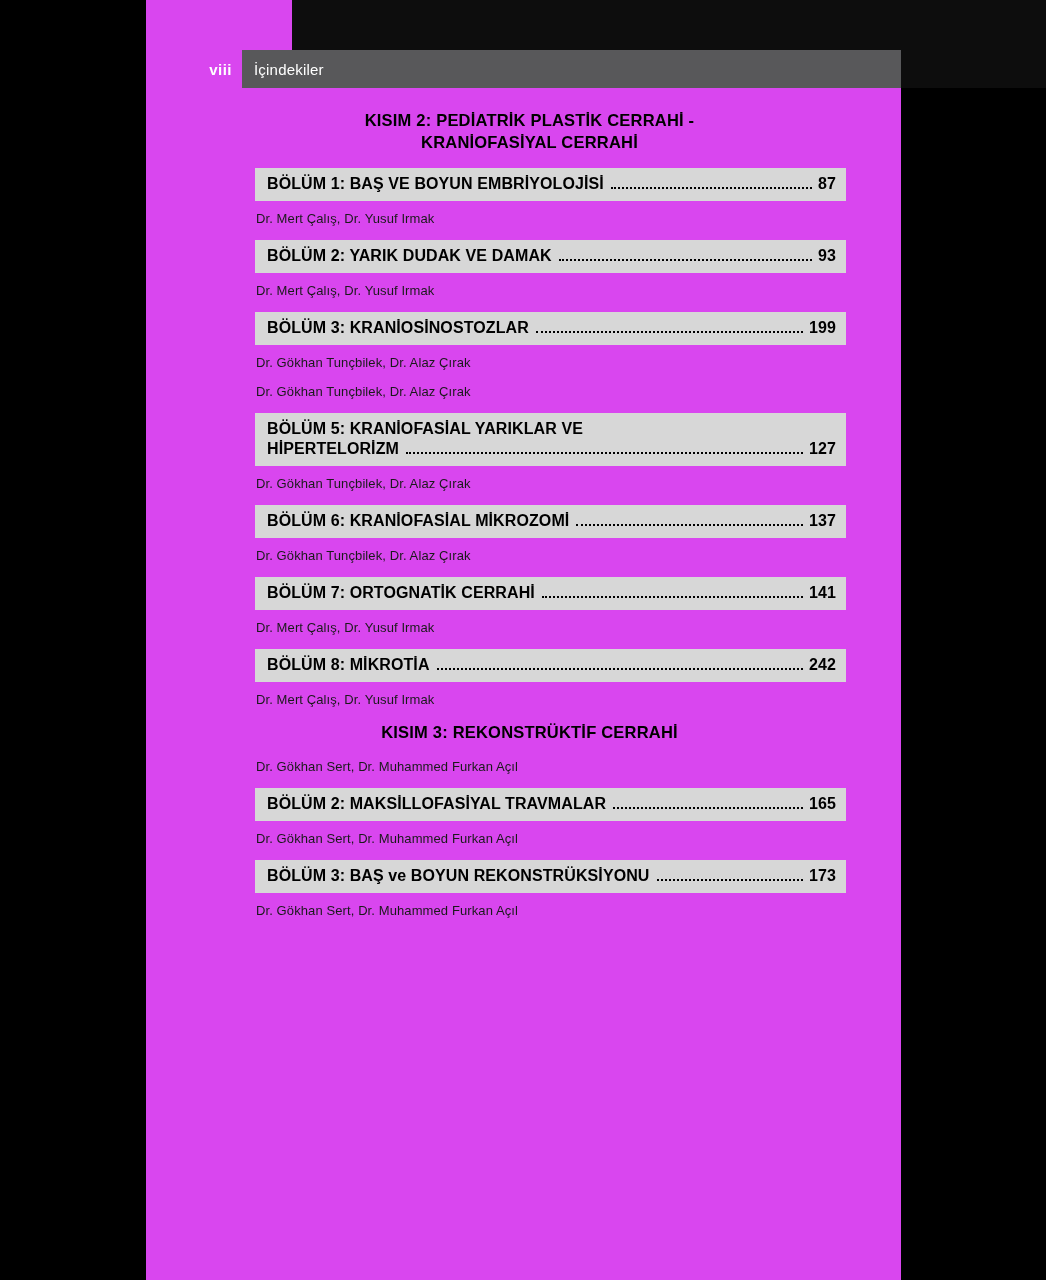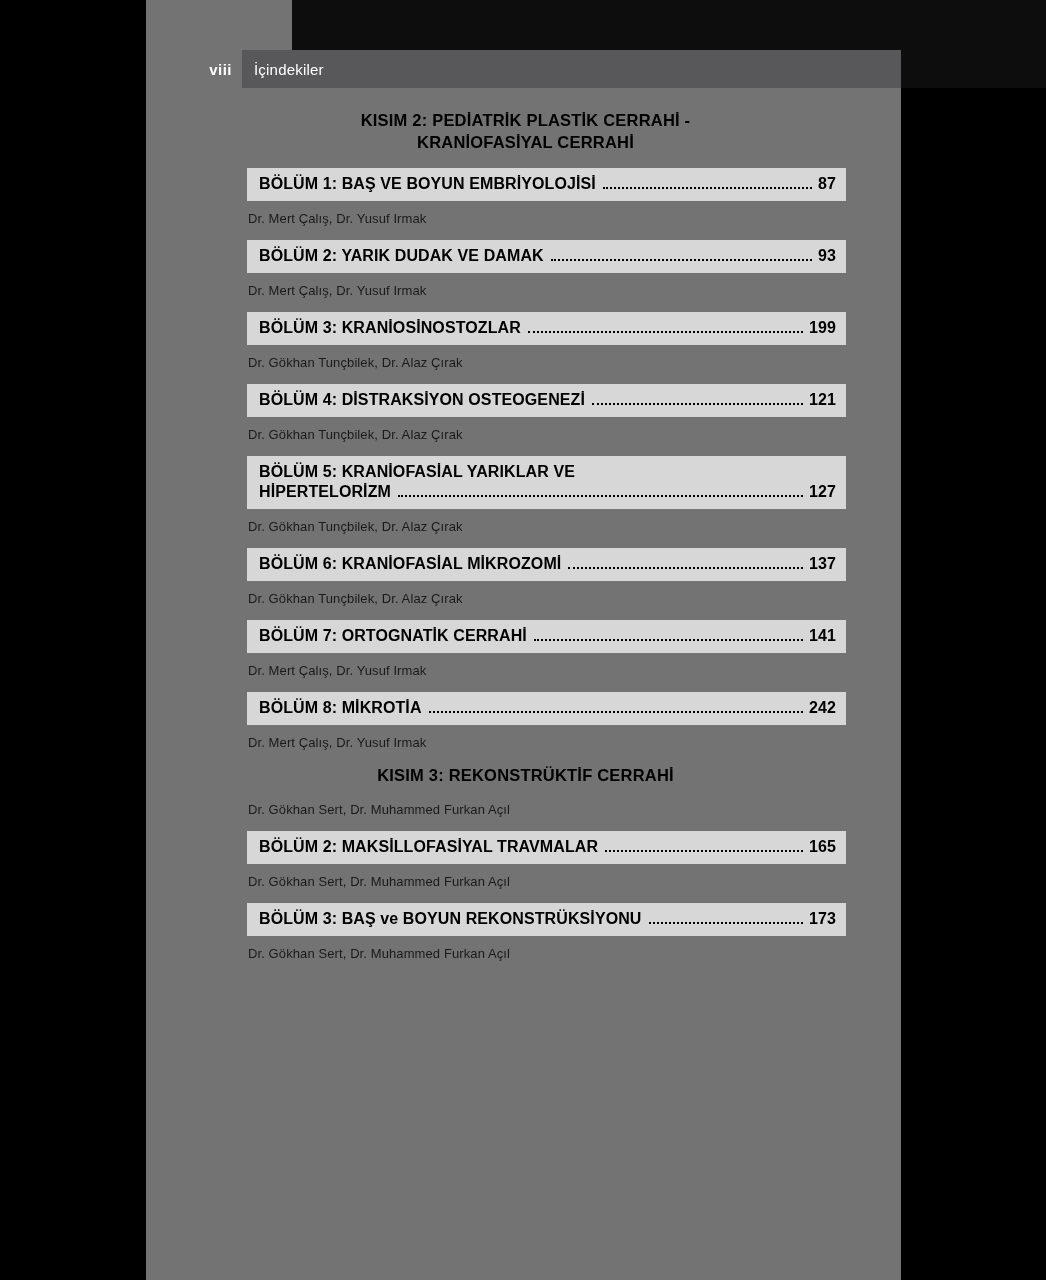--- a/index.html
+++ b/index.html
@@ -13,21 +13,21 @@
     font-family: "Liberation Sans", sans-serif;
     position: relative;
     overflow: hidden;
   }
   .page {
     position: absolute;
     left: 146px;
     top: 0px;
     width: 755px;
     height: 1280px;
-    background: #737373;
+    background: #d946ef;
   }
   .dark-strip-top {
     position: absolute;
     left: 146px;
     top: 0;
     width: 755px;
     height: 88px;
     background: #0d0d0d;
   }
   .header {
@@ -62,21 +62,21 @@
     color: #ffffff;
     font-size: 15px;
     font-weight: normal;
     letter-spacing: 0.2px;
   }
   .content {
     position: absolute;
     left: 0;
     top: 95px;
     width: 755px;
-    padding: 0 0 0 4px;
+    padding: 0 0 0 12px;
     box-sizing: border-box;
   }
   .part-title {
     text-align: center;
     font-size: 16.5px;
     font-weight: bold;
     color: #000;
     line-height: 1.35;
     letter-spacing: 0.2px;
     margin: 14px 0 14px 0;
@@ -172,27 +172,20 @@
         <div class="entry-bar">
           <div class="entry-line">
             <span class="entry-title">BÖLÜM 3: KRANİOSİNOSTOZLAR</span>
             <span class="leader"></span>
             <span class="entry-page">199</span>
           </div>
         </div>
         <div class="authors">Dr. Gökhan Tunçbilek, Dr. Alaz Çırak</div>
       </div>
       <div class="entry">
-        <div class="entry-bar">
-          <div class="entry-line">
-            <span class="entry-title">BÖLÜM 4: DİSTRAKSİYON OSTEOGENEZİ</span>
-            <span class="leader"></span>
-            <span class="entry-page">121</span>
-          </div>
-        </div>
         <div class="authors">Dr. Gökhan Tunçbilek, Dr. Alaz Çırak</div>
       </div>
       <div class="entry">
         <div class="entry-bar">
           <div class="entry-line">
             <span class="entry-title">BÖLÜM 5: KRANİOFASİAL YARIKLAR VE</span>
           </div>
           <div class="entry-line second">
             <span class="entry-title">HİPERTELORİZM</span>
             <span class="leader"></span>

